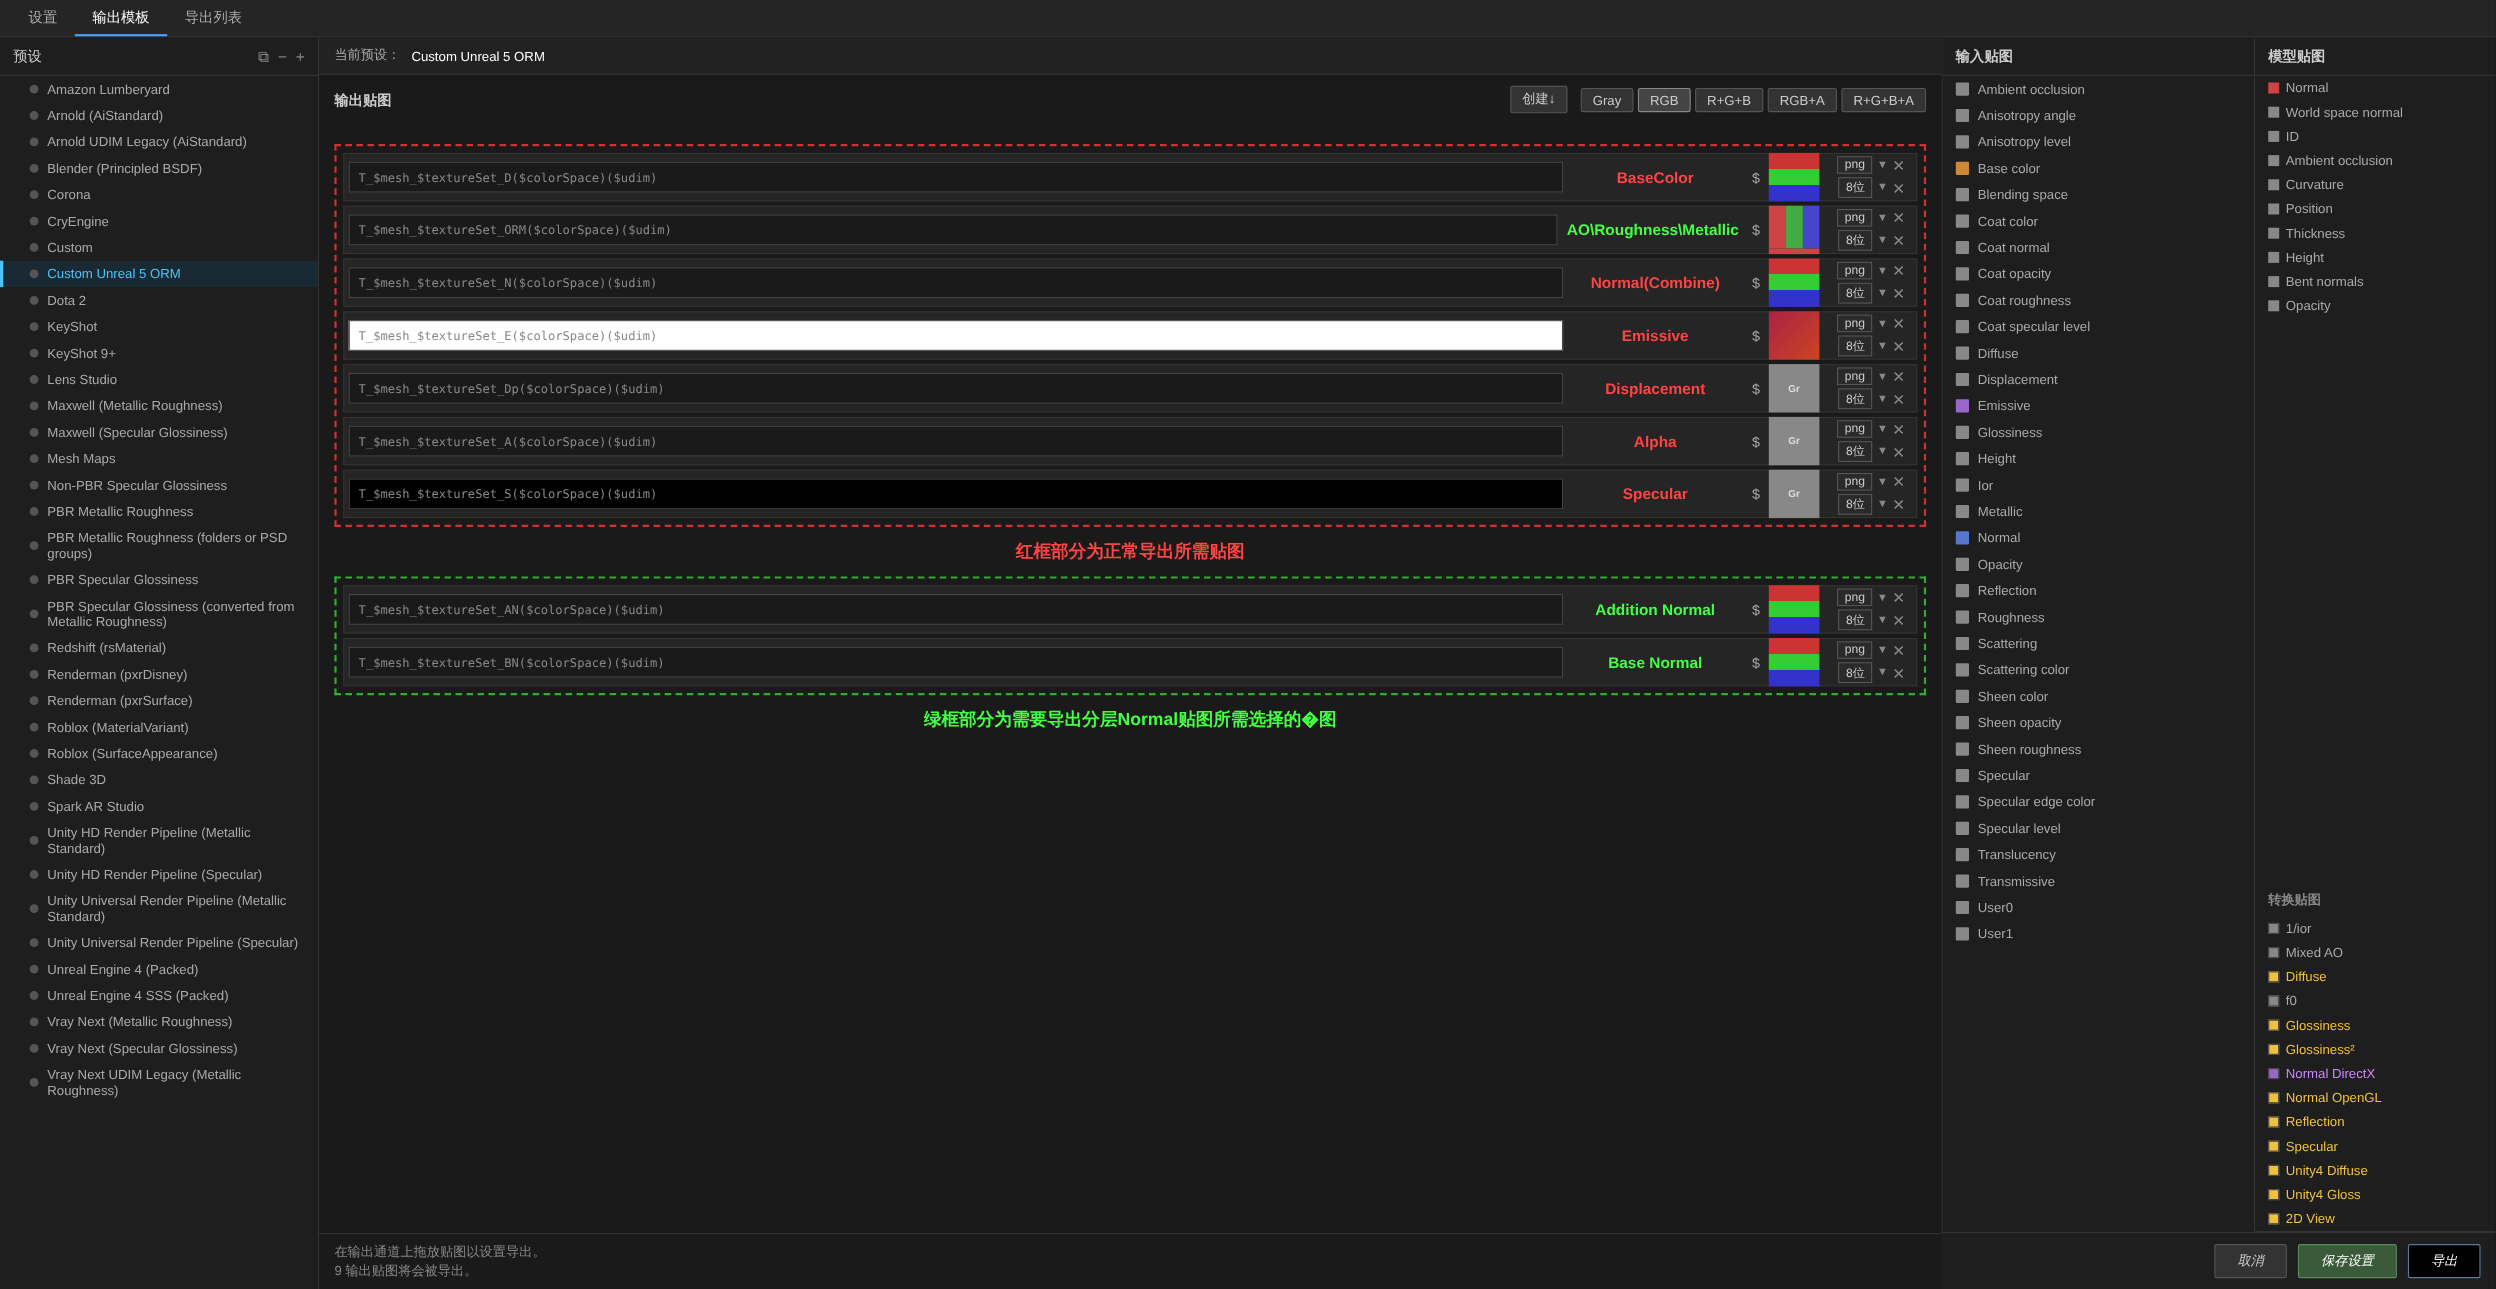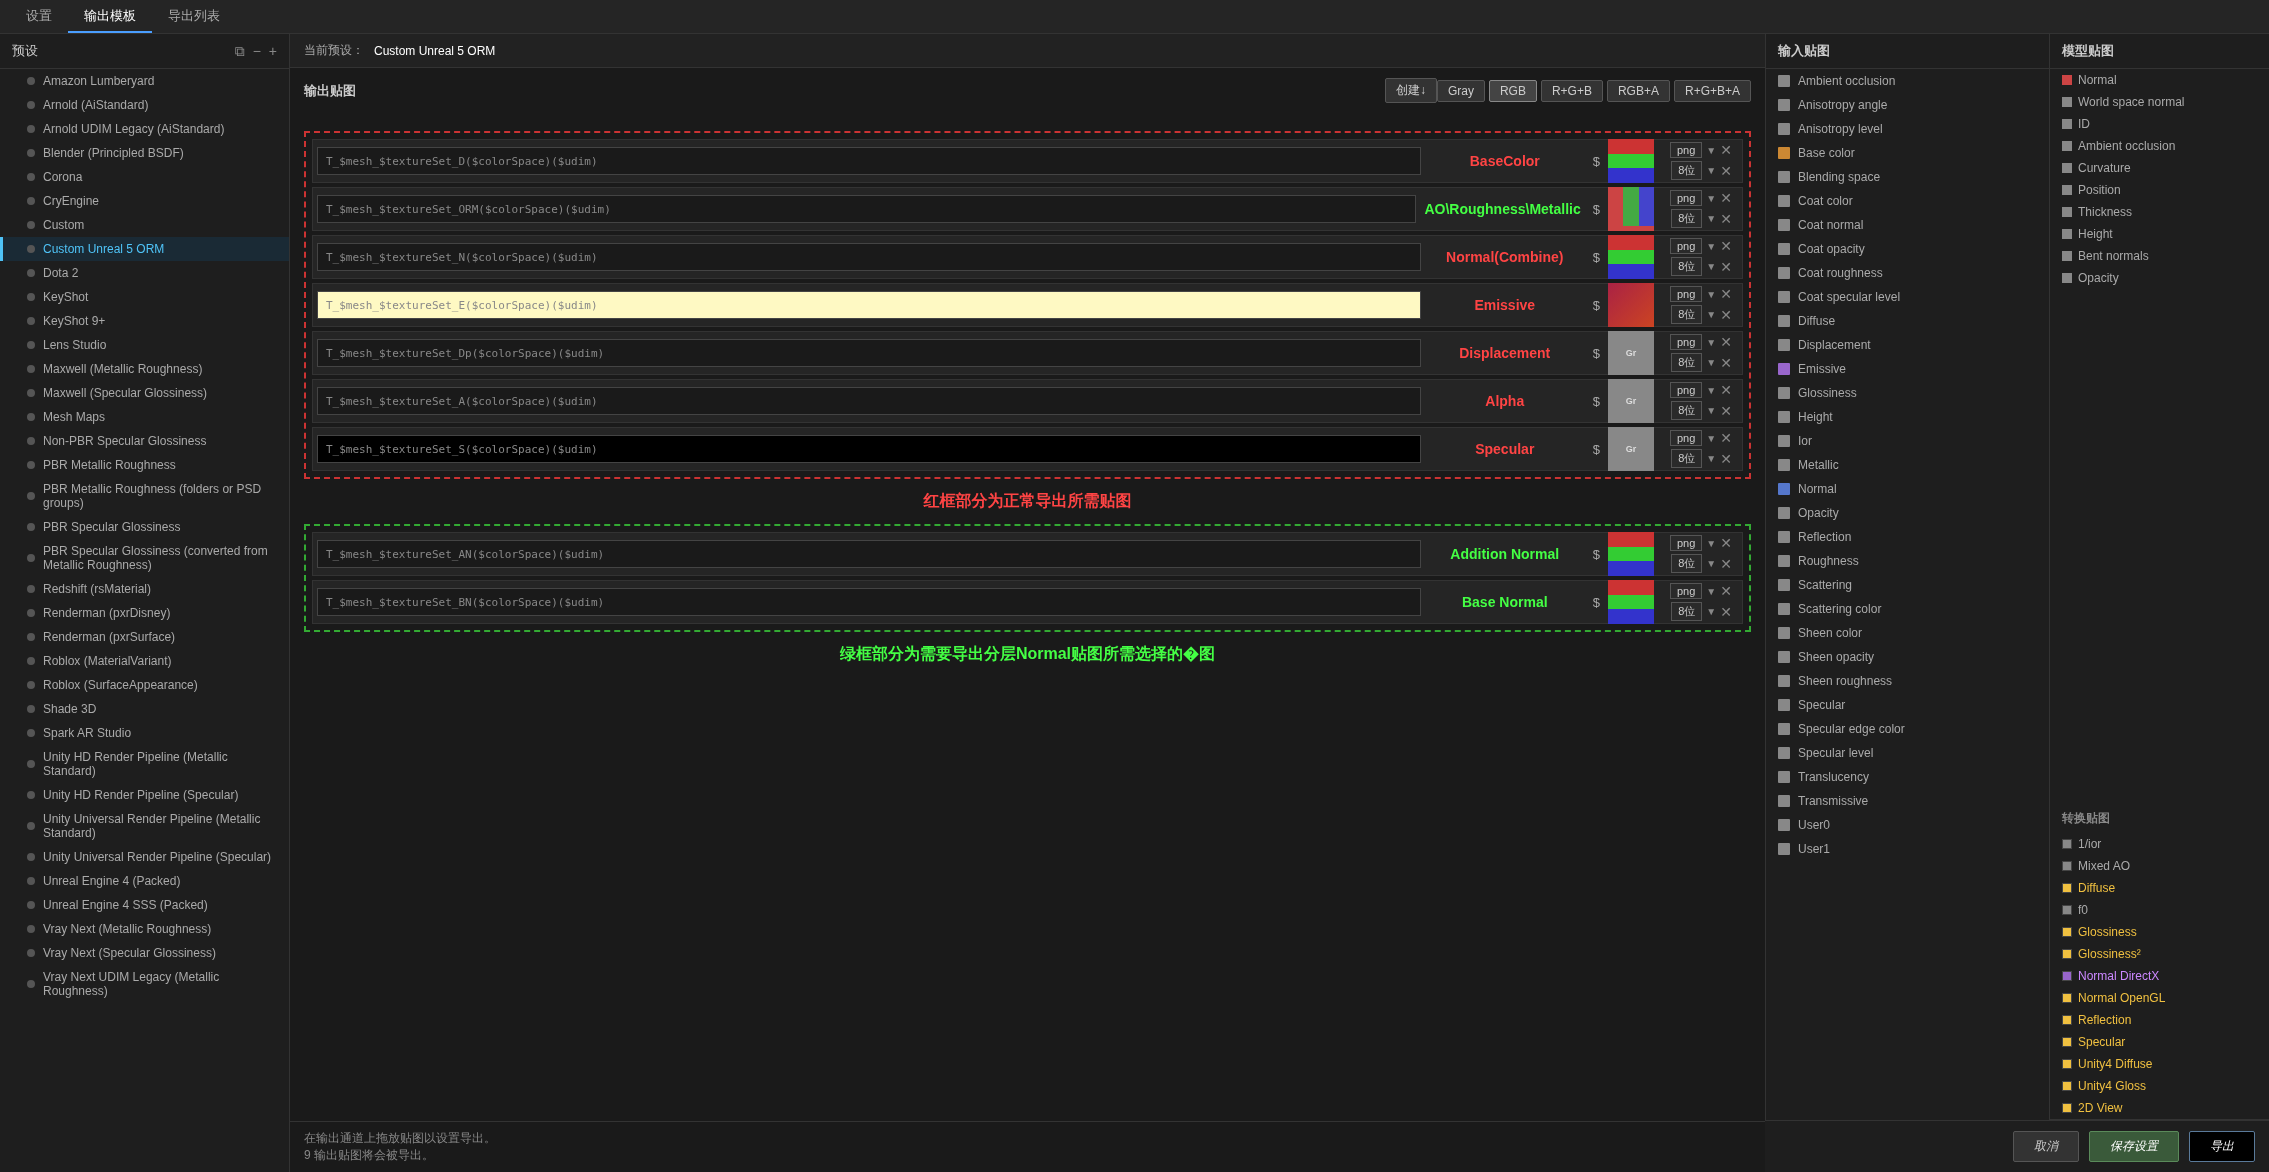--- a/index.html
+++ b/index.html
@@ -497,21 +497,21 @@
 
   <div class="center-panel">
     <div class="preset-bar">
       <span class="preset-label">当前预设：</span>
       <span class="preset-name">Custom Unreal 5 ORM</span>
     </div>
 
     <div style="padding: 10px 14px; flex-shrink: 0;">
       <div class="output-header-row">
         <span class="output-section-title">输出贴图</span>
-        <div style="display:flex; align-items:center; gap: 0;">
+        <div style="display:flex; align-items:center; gap: 12px;">
           <button class="create-btn">创建↓</button>
           <div class="color-btns" id="color-btns-container">
           <button class="color-btn">Gray</button>
               <button class="color-btn active">RGB</button>
               <button class="color-btn">R+G+B</button>
               <button class="color-btn">RGB+A</button>
               <button class="color-btn">R+G+B+A</button>
             </div>
         </div>
       </div>
@@ -580,21 +580,21 @@
       <span style="color:#888;cursor:pointer;font-size:14px;">✕</span>
     </div>
     <div style="display:flex;align-items:center;gap:4px;font-size:11px;color:#aaa;">
       <span style="background:#2a2a2a;border:1px solid #555;color:#ccc;padding:1px 6px;cursor:pointer;">8位</span>
       <span style="color:#888;font-size:10px;">▼</span>
       <span style="color:#888;cursor:pointer;font-size:14px;">✕</span>
     </div>
   </div>
           </div>
           <div class="texture-row" style="display: flex; align-items: center; background: rgb(37, 37, 37); min-height: 44px; border: 1px solid rgb(51, 51, 51); gap: 4px; padding: 0px 4px;">
-            <input type="text" value="T_$mesh_$textureSet_E($colorSpace)($udim)" style="background: #fef9c3; border: 1px solid rgb(68, 68, 68); color: rgb(136, 136, 136); font-size: 11px; padding: 0px 8px; height: 28px; flex: 1 1 0%; min-width: 0px; font-family: monospace;">
+            <input type="text" value="T_$mesh_$textureSet_E($colorSpace)($udim)" style="background: #ffffff; border: 1px solid rgb(68, 68, 68); color: rgb(136, 136, 136); font-size: 11px; padding: 0px 8px; height: 28px; flex: 1 1 0%; min-width: 0px; font-family: monospace;">
             <span style="font-size: 14px; font-weight: bold; min-width: 160px; text-align: center; padding: 0px 4px; color: rgb(255, 68, 68);">Emissive</span>
             <span style="color: rgb(170, 170, 170); font-size: 13px; padding: 0px 4px; cursor: pointer;">$</span>
             <div>
               <div style="width:46px;height:44px;background:linear-gradient(135deg,#aa2244,#cc4422)"></div>
             </div>
             <div style="display: flex; flex-direction: column; align-items: flex-end; justify-content: center; padding: 2px 6px; gap: 3px; min-width: 80px;">
     <div style="display:flex;align-items:center;gap:4px;font-size:11px;color:#aaa;">
       <span style="background:#2a2a2a;border:1px solid #555;color:#ccc;padding:1px 6px;cursor:pointer;">png</span>
       <span style="color:#888;font-size:10px;">▼</span>
       <span style="color:#888;cursor:pointer;font-size:14px;">✕</span>

